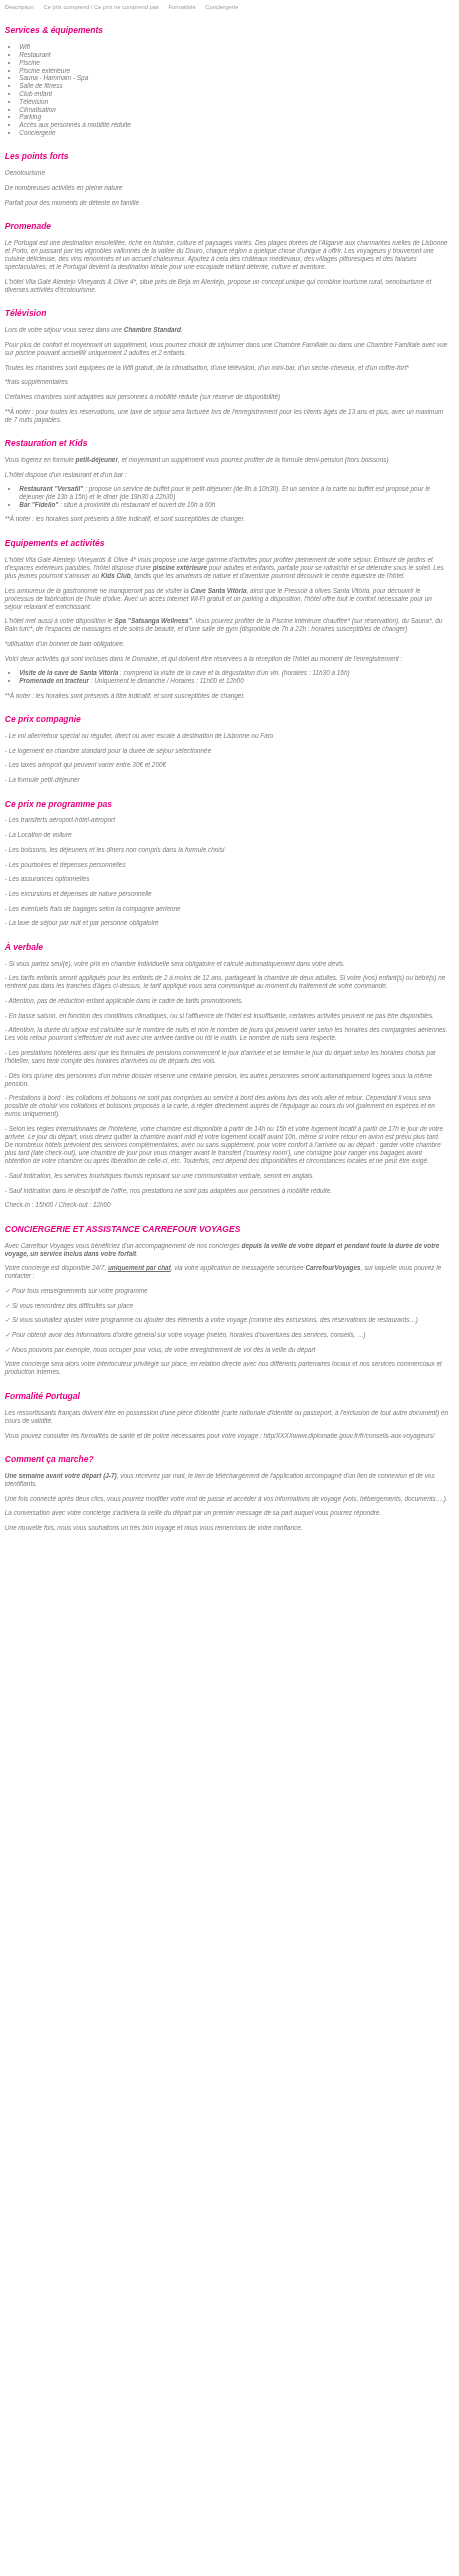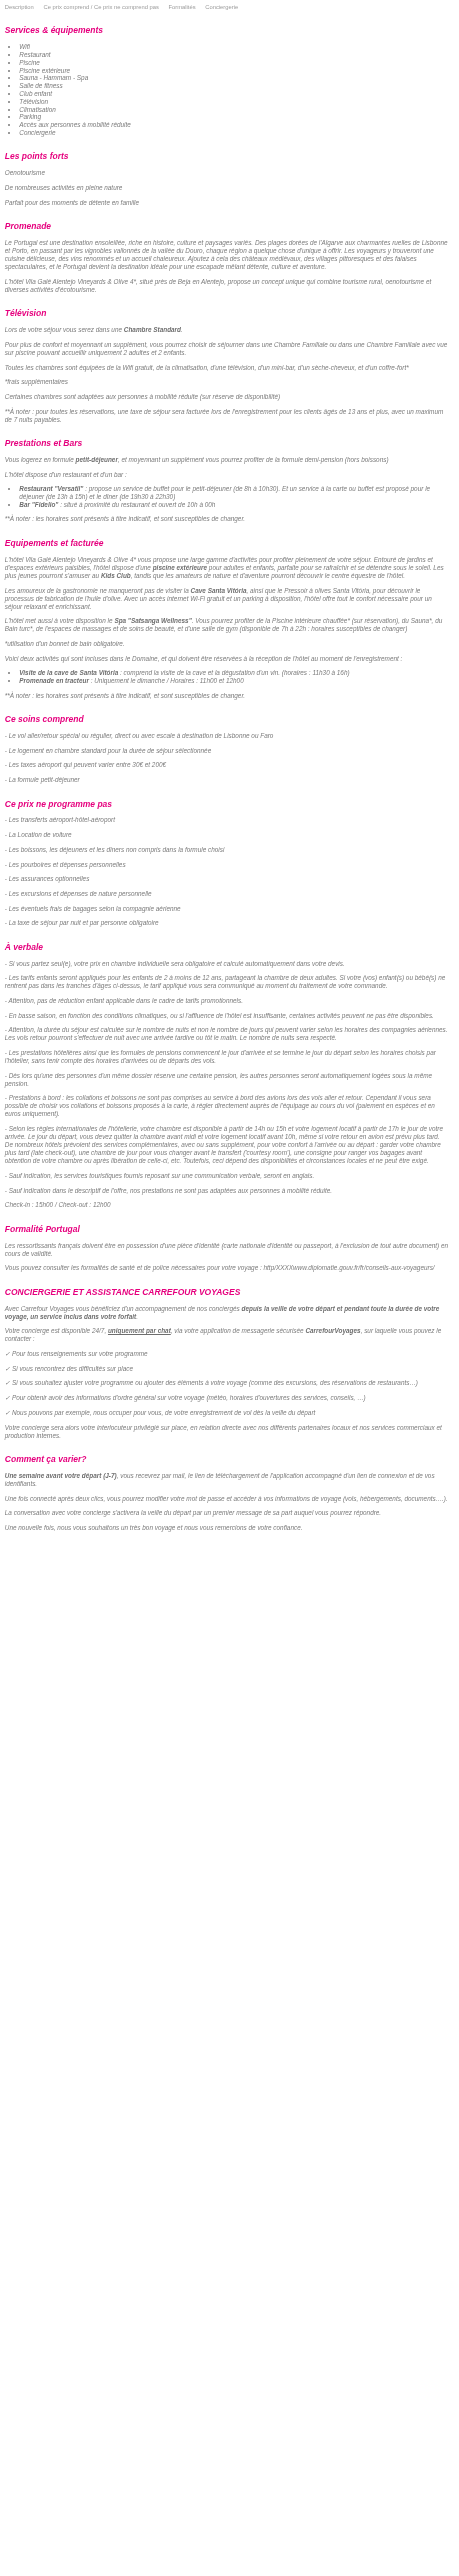--- a/index.html
+++ b/index.html
@@ -101,44 +101,44 @@
     <section class="section">
       <h2 class="heading">Télévision</h2>
       <p class="para">Lors de votre séjour vous serez dans une <strong>Chambre Standard</strong>.</p>
       <p class="para">Pour plus de confort et moyennant un supplément, vous pourrez choisir de séjourner dans une Chambre Familiale ou dans une Chambre Familiale avec vue sur piscine pouvant accueillir uniquement 2 adultes et 2 enfants.</p>
       <p class="para">Toutes les chambres sont équipées de la Wifi gratuit, de la climatisation, d'une télévision, d'un mini-bar, d'un sèche-cheveux, et d'un coffre-fort*</p>
       <p class="para">*frais supplémentaires</p>
       <p class="para">Certaines chambres sont adaptées aux personnes à mobilité réduite (sur réserve de disponibilité)</p>
       <p class="para">**À noter : pour toutes les réservations, une taxe de séjour sera facturée lors de l'enregistrement pour les clients âgés de 13 ans et plus, avec un maximum de 7 nuits payables.</p>
     </section>
     <section class="section">
-      <h2 class="heading">Prestations et Bars</h2>
+      <h2 class="heading">Restauration et Kids</h2>
       <p class="para">Vous logerez en formule <strong>petit-déjeuner</strong>, et moyennant un supplément vous pourrez profiter de la formule demi-pension (hors boissons)</p>
       <p class="para">L'hôtel dispose d'un restaurant et d'un bar :</p>
       <ul class="bullets">
         <li><strong>Restaurant "Versatil"</strong> : propose un service de buffet pour le petit-déjeuner (de 8h à 10h30). Et un service à la carte ou buffet est proposé pour le déjeuner (de 13h à 15h) et le dîner (de 19h30 à 22h30)</li>
         <li><strong>Bar "Fidelio"</strong> : situé à proximité du restaurant et ouvert de 10h à 00h</li>
       </ul>
       <p class="para">**À noter : les horaires sont présents à titre indicatif, et sont susceptibles de changer.</p>
     </section>
     <section class="section">
-      <h2 class="heading">Equipements et facturée</h2>
+      <h2 class="heading">Equipements et activités</h2>
       <p class="para">L'hôtel Vila Galé Alentejo Vineyards &amp; Olive 4* vous propose une large gamme d'activités pour profiter pleinement de votre séjour. Entouré de jardins et d'espaces extérieurs paisibles, l'hôtel dispose d'une <strong>piscine extérieure</strong> pour adultes et enfants, parfaite pour se rafraîchir et se détendre sous le soleil. Les plus jeunes pourront s'amuser au <strong>Kids Club</strong>, tandis que les amateurs de nature et d'aventure pourront découvrir le centre équestre de l'hôtel.</p>
       <p class="para">Les amoureux de la gastronomie ne manqueront pas de visiter la <strong>Cave Santa Vitória</strong>, ainsi que le Pressoir à olives Santa Vitória, pour découvrir le processus de fabrication de l'huile d'olive. Avec un accès internet Wi-Fi gratuit et un parking à disposition, l'hôtel offre tout le confort nécessaire pour un séjour relaxant et enrichissant.</p>
       <p class="para">L'hôtel met aussi à votre disposition le <strong>Spa "Satsanga Wellness"</strong>. Vous pourrez profiter de la Piscine intérieure chauffée* (sur réservation), du Sauna*, du Bain turc*, de l'espaces de massages et de soins de beauté, et d'une salle de gym (disponible de 7h à 22h : horaires susceptibles de changer)</p>
       <p class="para">*utilisation d'un bonnet de bain obligatoire.</p>
       <p class="para">Voici deux activités qui sont incluses dans le Domaine, et qui doivent être réservées à la réception de l'hôtel au moment de l'enregistrement :</p>
       <ul class="bullets">
         <li><strong>Visite de la cave de Santa Vitória</strong> : comprend la visite de la cave et la dégustation d'un vin. (horaires : 11h30 à 16h)</li>
         <li><strong>Promenade en tracteur</strong> : Uniquement le dimanche / Horaires : 11h00 et 12h00</li>
       </ul>
       <p class="para">**À noter : les horaires sont présents à titre indicatif, et sont susceptibles de changer.</p>
     </section>
     <section class="section">
-      <h2 class="heading">Ce soins comprend</h2>
+      <h2 class="heading">Ce prix compagnie</h2>
       <p class="para">- Le vol aller/retour spécial ou régulier, direct ou avec escale à destination de Lisbonne ou Faro</p>
       <p class="para">- Le logement en chambre standard pour la durée de séjour sélectionnée</p>
       <p class="para">- Les taxes aéroport qui peuvent varier entre 30€ et 200€</p>
       <p class="para">- La formule petit-déjeuner</p>
     </section>
     <section class="section">
       <h2 class="heading">Ce prix ne programme pas</h2>
       <p class="para">- Les transferts aéroport-hôtel-aéroport</p>
       <p class="para">- La Location de voiture</p>
       <p class="para">- Les boissons, les déjeuners et les dîners non compris dans la formule choisi</p>
@@ -157,36 +157,36 @@
       <p class="para">- Attention, la durée du séjour est calculée sur le nombre de nuits et non le nombre de jours qui peuvent varier selon les horaires des compagnies aériennes. Les vols retour pourront s'effectuer de nuit avec une arrivée tardive ou tôt le matin. Le nombre de nuits sera respecté.</p>
       <p class="para">- Les prestations hôtelières ainsi que les formules de pensions commencent le jour d'arrivée et se termine le jour du départ selon les horaires choisis par l'hôtelier, sans tenir compte des horaires d'arrivées ou de départs des vols.</p>
       <p class="para">- Dès lors qu'une des personnes d'un même dossier réserve une certaine pension, les autres personnes seront automatiquement logées sous la même pension.</p>
       <p class="para">- Prestations à bord : les collations et boissons ne sont pas comprises au service à bord des avions lors des vols aller et retour. Cependant il vous sera possible de choisir vos collations et boissons proposés à la carte, à régler directement auprès de l'équipage au cours du vol (paiement en espèces et en euros uniquement).</p>
       <p class="para">- Selon les règles internationales de l'hôtellerie, votre chambre est disponible à partir de 14h ou 15h et votre logement locatif à partir de 17h le jour de votre arrivée. Le jour du départ, vous devez quitter la chambre avant midi et votre logement locatif avant 10h, même si votre retour en avion est prévu plus tard. De nombreux hôtels prévoient des services complémentaires, avec ou sans supplément, pour votre confort à l'arrivée ou au départ : garder votre chambre plus tard (late check-out), une chambre de jour pour vous changer avant le transfert ('courtesy room'), une consigne pour ranger vos bagages avant obtention de votre chambre ou après libération de celle-ci, etc. Toutefois, ceci dépend des disponibilités et circonstances locales et ne peut être exigé.</p>
       <p class="para">- Sauf indication, les services touristiques fournis reposant sur une communication verbale, seront en anglais.</p>
       <p class="para">- Sauf indication dans le descriptif de l'offre, nos prestations ne sont pas adaptées aux personnes à mobilité réduite.</p>
       <p class="para">Check-in : 15h00 / Check-out : 12h00</p>
     </section>
     <section class="section">
-      <h2 class="heading">Formalité Portugal</h2>
-      <p class="para">Les ressortissants français doivent être en possession d'une pièce d'identité (carte nationale d'identité ou passeport, à l'exclusion de tout autre document) en cours de validité.</p>
-      <p class="para">Vous pouvez consulter les formalités de santé et de police nécessaires pour votre voyage : http/XXXXwww.diplomatie.gouv.fr/fr/conseils-aux-voyageurs/</p>
-    </section>
-    <section class="section">
       <h2 class="heading">CONCIERGERIE ET ASSISTANCE CARREFOUR VOYAGES</h2>
       <p class="para">Avec Carrefour Voyages vous bénéficiez d'un accompagnement de nos conciergés <strong>depuis la veille de votre départ et pendant toute la durée de votre voyage, un service inclus dans votre forfait</strong>.</p>
       <p class="para">Votre concierge est disponible 24/7, <strong><u>uniquement par chat</u></strong>, via votre application de messagerie sécurisée <strong>CarrefourVoyages</strong>, sur laquelle vous pouvez le contacter :</p>
       <p class="para">✓ Pour tous renseignements sur votre programme</p>
       <p class="para">✓ Si vous rencontrez des difficultés sur place</p>
       <p class="para">✓ Si vous souhaitez ajuster votre programme ou ajouter des éléments à votre voyage (comme des excursions, des réservations de restaurants…)</p>
       <p class="para">✓ Pour obtenir avoir des informations d'ordre général sur votre voyage (météo, horaires d'ouvertures des services, conseils, …)</p>
       <p class="para">✓ Nous pouvons par exemple, nous occuper pour vous, de votre enregistrement de vol dès la veille du départ</p>
       <p class="para">Votre concierge sera alors votre interlocuteur privilégié sur place, en relation directe avec nos différents partenaires locaux et nos services commerciaux et production internes.</p>
     </section>
     <section class="section">
-      <h2 class="heading">Comment ça varier?</h2>
+      <h2 class="heading">Formalité Portugal</h2>
+      <p class="para">Les ressortissants français doivent être en possession d'une pièce d'identité (carte nationale d'identité ou passeport, à l'exclusion de tout autre document) en cours de validité.</p>
+      <p class="para">Vous pouvez consulter les formalités de santé et de police nécessaires pour votre voyage : http/XXXXwww.diplomatie.gouv.fr/fr/conseils-aux-voyageurs/</p>
+    </section>
+    <section class="section">
+      <h2 class="heading">Comment ça marche?</h2>
       <p class="para"><strong>Une semaine avant votre départ (J-7)</strong>, vous recevrez par mail, le lien de téléchargement de l'application accompagné d'un lien de connexion et de vos identifiants.</p>
       <p class="para">Une fois connecté après deux clics, vous pourrez modifier votre mot de passe et accéder à vos informations de voyage (vols, hébergements, documents….).</p>
       <p class="para">La conversation avec votre concierge s'activera la veille du départ par un premier message de sa part auquel vous pourrez répondre.</p>
       <p class="para">Une nouvelle fois, nous vous souhaitons un très bon voyage et nous vous remercions de votre confiance.</p>
     </section>
   </main>
 
 
 </body></html>

